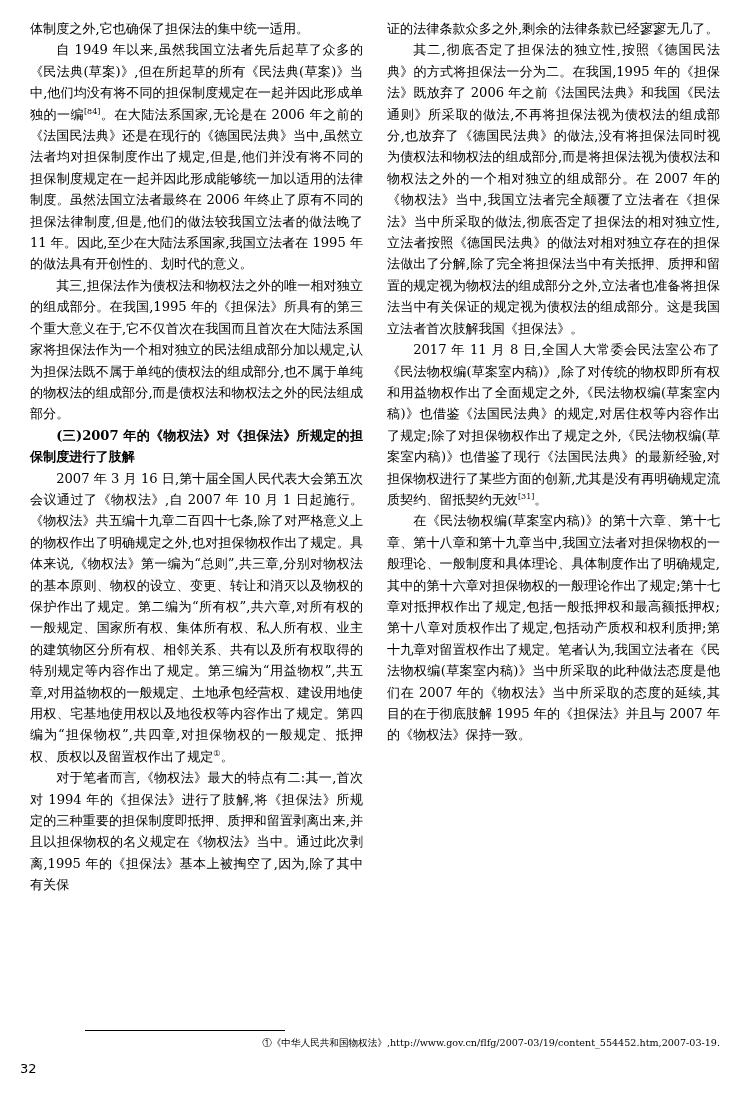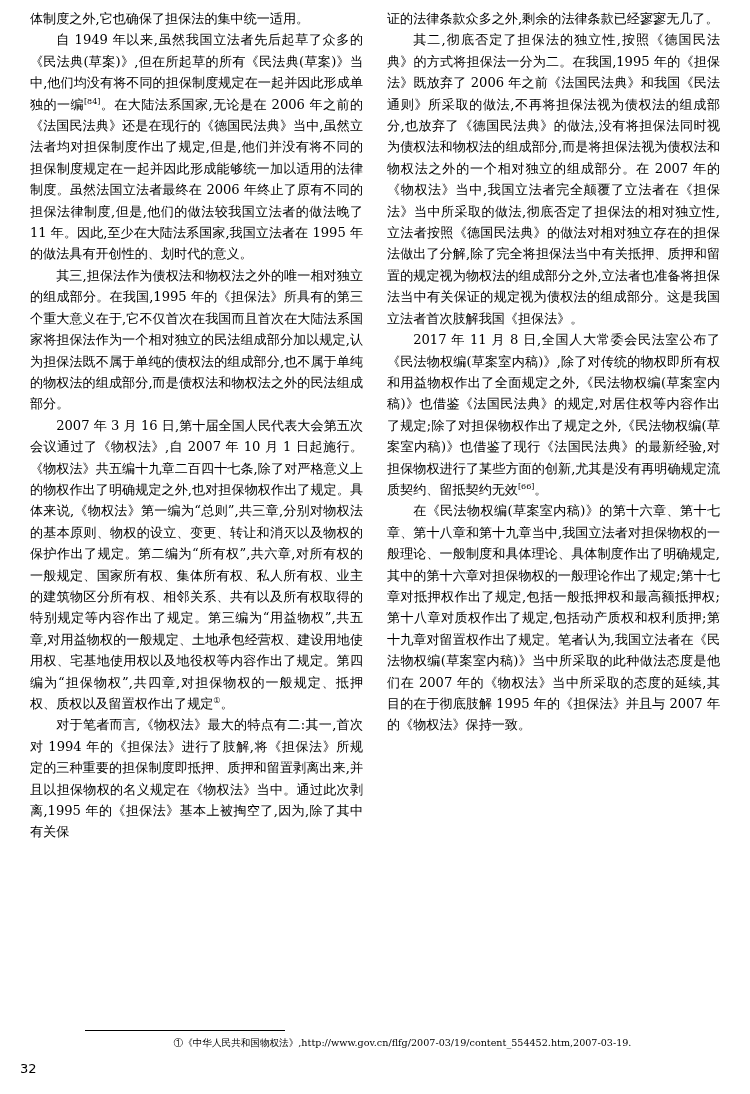--- a/index.html
+++ b/index.html
@@ -13,21 +13,21 @@
     font-family: "DejaVu Serif", "Liberation Serif", serif;
     color: #000;
     position: relative;
     overflow: hidden;
   }
   .page {
     position: absolute;
     left: 0; top: 0;
     width: 750px; height: 1088px;
     box-sizing: border-box;
-    padding: 8px 30px 0 30px;
+    padding: 18px 30px 0 30px;
   }
   .columns {
     display: flex;
     flex-direction: row;
     gap: 24px;
     height: 1010px;
   }
   .col {
     width: 333px;
     position: relative;
@@ -64,48 +64,49 @@
   }
   .footnote-rule {
     width: 200px;
     height: 1px;
     background: #000;
     margin: 0 0 5px 55px;
   }
   .footnote {
     font-size: 9.6px;
     line-height: 14px;
-    text-align: center;
+    text-align: right;
     margin: 0 0 0 55px;
     font-family: "DejaVu Serif", "Liberation Serif", serif;
   }
   .page-number {
     position: absolute;
     left: 20px;
     bottom: 12px;
     font-size: 13px;
     font-family: "DejaVu Sans", "Liberation Sans", sans-serif;
   }
 </style>
 </head>
 <body>
 
 <div class="page">
   <div class="columns">
     <div class="col left" id="col-left">
         <p class="">体制度之外,它也确保了担保法的集中统一适用。</p>
         <p class="ind">自 1949 年以来,虽然我国立法者先后起草了众多的《民法典(草案)》,但在所起草的所有《民法典(草案)》当中,他们均没有将不同的担保制度规定在一起并因此形成单独的一编<sup>[84]</sup>。在大陆法系国家,无论是在 2006 年之前的《法国民法典》还是在现行的《德国民法典》当中,虽然立法者均对担保制度作出了规定,但是,他们并没有将不同的担保制度规定在一起并因此形成能够统一加以适用的法律制度。虽然法国立法者最终在 2006 年终止了原有不同的担保法律制度,但是,他们的做法较我国立法者的做法晚了 11 年。因此,至少在大陆法系国家,我国立法者在 1995 年的做法具有开创性的、划时代的意义。</p>
         <p class="ind">其三,担保法作为债权法和物权法之外的唯一相对独立的组成部分。在我国,1995 年的《担保法》所具有的第三个重大意义在于,它不仅首次在我国而且首次在大陆法系国家将担保法作为一个相对独立的民法组成部分加以规定,认为担保法既不属于单纯的债权法的组成部分,也不属于单纯的物权法的组成部分,而是债权法和物权法之外的民法组成部分。</p>
+        <div class="heading">(三)2007 年的《物权法》对《担保法》所规定的担保制度进行了肢解</div>
         <p class="ind">2007 年 3 月 16 日,第十届全国人民代表大会第五次会议通过了《物权法》,自 2007 年 10 月 1 日起施行。《物权法》共五编十九章二百四十七条,除了对严格意义上的物权作出了明确规定之外,也对担保物权作出了规定。具体来说,《物权法》第一编为“总则”,共三章,分别对物权法的基本原则、物权的设立、变更、转让和消灭以及物权的保护作出了规定。第二编为“所有权”,共六章,对所有权的一般规定、国家所有权、集体所有权、私人所有权、业主的建筑物区分所有权、相邻关系、共有以及所有权取得的特别规定等内容作出了规定。第三编为“用益物权”,共五章,对用益物权的一般规定、土地承包经营权、建设用地使用权、宅基地使用权以及地役权等内容作出了规定。第四编为“担保物权”,共四章,对担保物权的一般规定、抵押权、质权以及留置权作出了规定<sup>①</sup>。</p>
         <p class="ind">对于笔者而言,《物权法》最大的特点有二:其一,首次对 1994 年的《担保法》进行了肢解,将《担保法》所规定的三种重要的担保制度即抵押、质押和留置剥离出来,并且以担保物权的名义规定在《物权法》当中。通过此次剥离,1995 年的《担保法》基本上被掏空了,因为,除了其中有关保</p>
       </div>
     <div class="col right" id="col-right">
         <p class="">证的法律条款众多之外,剩余的法律条款已经寥寥无几了。</p>
         <p class="ind">其二,彻底否定了担保法的独立性,按照《德国民法典》的方式将担保法一分为二。在我国,1995 年的《担保法》既放弃了 2006 年之前《法国民法典》和我国《民法通则》所采取的做法,不再将担保法视为债权法的组成部分,也放弃了《德国民法典》的做法,没有将担保法同时视为债权法和物权法的组成部分,而是将担保法视为债权法和物权法之外的一个相对独立的组成部分。在 2007 年的《物权法》当中,我国立法者完全颠覆了立法者在《担保法》当中所采取的做法,彻底否定了担保法的相对独立性,立法者按照《德国民法典》的做法对相对独立存在的担保法做出了分解,除了完全将担保法当中有关抵押、质押和留置的规定视为物权法的组成部分之外,立法者也准备将担保法当中有关保证的规定视为债权法的组成部分。这是我国立法者首次肢解我国《担保法》。</p>
-        <p class="ind">2017 年 11 月 8 日,全国人大常委会民法室公布了《民法物权编(草案室内稿)》,除了对传统的物权即所有权和用益物权作出了全面规定之外,《民法物权编(草案室内稿)》也借鉴《法国民法典》的规定,对居住权等内容作出了规定;除了对担保物权作出了规定之外,《民法物权编(草案室内稿)》也借鉴了现行《法国民法典》的最新经验,对担保物权进行了某些方面的创新,尤其是没有再明确规定流质契约、留抵契约无效<sup>[66]</sup>。</p>
+        <p class="ind">2017 年 11 月 8 日,全国人大常委会民法室公布了《民法物权编(草案室内稿)》,除了对传统的物权即所有权和用益物权作出了全面规定之外,《民法物权编(草案室内稿)》也借鉴《法国民法典》的规定,对居住权等内容作出了规定;除了对担保物权作出了规定之外,《民法物权编(草案室内稿)》也借鉴了现行《法国民法典》的最新经验,对担保物权进行了某些方面的创新,尤其是没有再明确规定流质契约、留抵契约无效<sup>[31]</sup>。</p>
         <p class="ind">在《民法物权编(草案室内稿)》的第十六章、第十七章、第十八章和第十九章当中,我国立法者对担保物权的一般理论、一般制度和具体理论、具体制度作出了明确规定,其中的第十六章对担保物权的一般理论作出了规定;第十七章对抵押权作出了规定,包括一般抵押权和最高额抵押权;第十八章对质权作出了规定,包括动产质权和权利质押;第十九章对留置权作出了规定。笔者认为,我国立法者在《民法物权编(草案室内稿)》当中所采取的此种做法态度是他们在 2007 年的《物权法》当中所采取的态度的延续,其目的在于彻底肢解 1995 年的《担保法》并且与 2007 年的《物权法》保持一致。</p>
       </div>
   </div>
 
   <div class="footnote-area">
     <div class="footnote-rule"></div>
     <div class="footnote">①《中华人民共和国物权法》,http://www.gov.cn/flfg/2007-03/19/content_554452.htm,2007-03-19.</div>
   </div>
 
   <div class="page-number">32</div>

